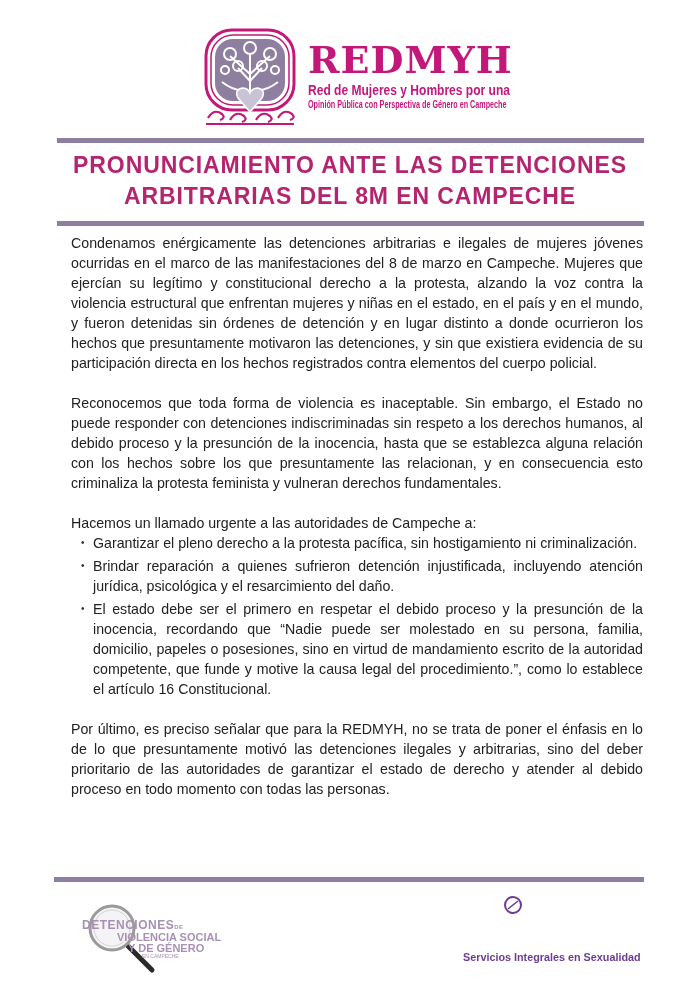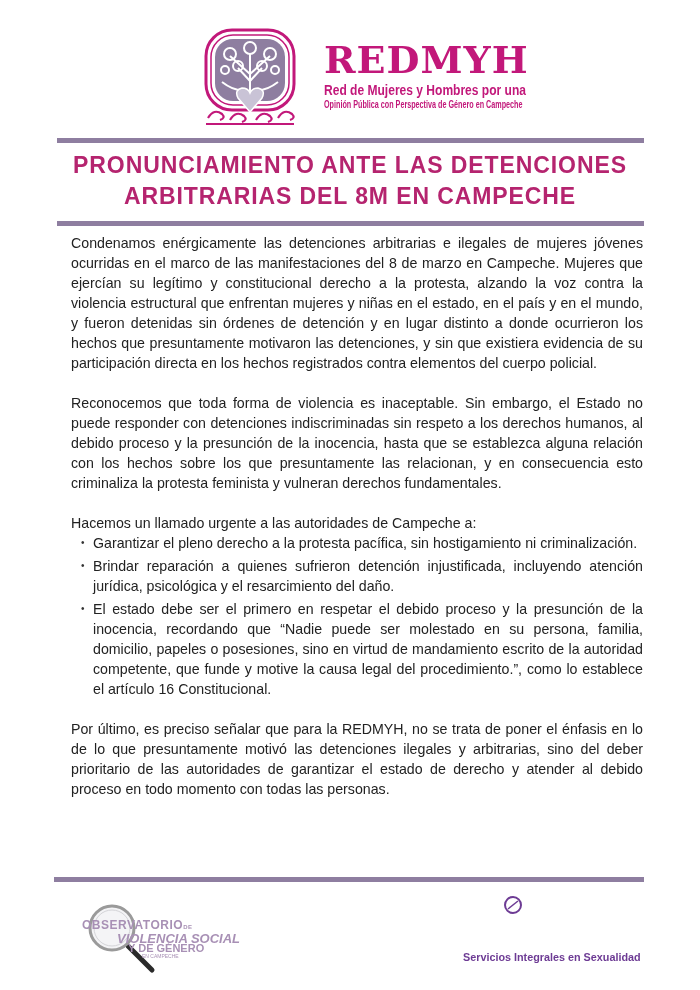--- a/index.html
+++ b/index.html
@@ -1,20 +1,20 @@
 <!DOCTYPE html>
 <html><head>
 <meta charset="utf-8">
 <style>
   html, body { margin: 0; padding: 0; background: #ffffff; }
   body { width: 700px; height: 990px; position: relative; overflow: hidden;
          font-family: "Liberation Sans", sans-serif; color: #1e1e1e; }
   .header { position: absolute; left: 0; top: 0; width: 700px; height: 130px; }
   .emblem { position: absolute; left: 200px; top: 26px; width: 100px; height: 100px; }
-  .brand { position: absolute; left: 324px; top: 40px; }
+  .brand { position: absolute; left: 308px; top: 40px; }
   .brand-name { font-family: "DejaVu Serif", serif; font-weight: bold; font-size: 38px;
                 color: #c2187a; letter-spacing: 1px; line-height: 40px; }
   .brand-sub1 { font-family: "Liberation Sans", sans-serif; font-weight: bold; font-size: 14.5px;
                 color: #c2187a; line-height: 16px; margin-top: 2px; transform: scaleX(0.83); transform-origin: left; white-space: nowrap; }
   .brand-sub2 { font-family: "Liberation Sans", sans-serif; font-weight: bold; font-size: 10px;
                 color: #c2187a; line-height: 13px; transform: scaleX(0.72); transform-origin: left; white-space: nowrap; }
   .rule { position: absolute; left: 57px; width: 587px; height: 5px; background: #8e7ea0; }
   .rule.r1 { top: 138px; }
   .rule.r2 { top: 221px; }
   .rule.r3 { top: 877px; left: 54px; width: 590px; }
@@ -26,21 +26,21 @@
   .body p { margin: 0 0 20px 0; }
   .body p.tight { margin: 0; }
   .body ul { list-style: none; margin: 0 0 20px 0; padding: 0 0 0 22px; }
   .body li { position: relative; margin: 0 0 3px 0; }
   .body li::before { content: "\2022"; position: absolute; left: -12px; top: 0; font-size: 10px; color: #333; }
   .footer-left { position: absolute; left: 82px; top: 900px; width: 120px; height: 75px; }
   .obs-text { position: absolute; font-family: "Liberation Sans", sans-serif; font-weight: bold;
               color: #a890b5; white-space: nowrap; }
   .obs-1 { left: 0px; top: 18px; font-size: 12px; letter-spacing: 0.5px; }
   .obs-1 small { font-size: 6px; }
-  .obs-2 { left: 35px; top: 31px; font-size: 13px; font-style: italic; }
+  .obs-2 { left: 35px; top: 31px; font-size: 11px; }
   .obs-3 { left: 46px; top: 42px; font-size: 11px; }
   .obs-4 { left: 60px; top: 53px; font-size: 5px; font-weight: normal; }
   .footer-right { position: absolute; left: 462px; top: 895px; width: 180px; height: 75px; }
   .sisex-word { position: absolute; left: 0; top: -8px; font-family: "DejaVu Sans", sans-serif; font-weight: bold;
                 font-size: 56px; color: #e5b21f; letter-spacing: -1px; line-height: 60px; }
   .sisex-i { color: #6d3b94; }
   .sisex-sub { position: absolute; left: 1px; top: 56px; font-family: "Liberation Sans", sans-serif; font-weight: bold;
                font-size: 10.8px; color: #6d3b94; white-space: nowrap; text-align: right; }
 </style>
 </head>
@@ -99,21 +99,21 @@
 </div>
 
 <div class="rule r3"></div>
 
 <div class="footer-left">
   <svg width="120" height="75" viewBox="0 0 120 75" style="position:absolute;left:0;top:0;">
     <line x1="46" y1="46" x2="70" y2="70" stroke="#2a2a2a" stroke-width="5" stroke-linecap="round"></line>
     <circle cx="30" cy="28" r="22" fill="#f4f4f6" stroke="#9a9a9a" stroke-width="3"></circle>
     <circle cx="30" cy="28" r="18" fill="none" stroke="#d4d4d8" stroke-width="1"></circle>
   </svg>
-  <div class="obs-text obs-1"><span>OBSERVATORIO</span><small>DE</small></div>
+  <div class="obs-text obs-1"><span>DETENCIONES</span><small>DE</small></div>
   <div class="obs-text obs-2">VIOLENCIA SOCIAL</div>
   <div class="obs-text obs-3">Y DE GÉNERO</div>
   <div class="obs-text obs-4">EN CAMPECHE</div>
 </div>
 
 <div class="footer-right">
   <svg width="20" height="20" viewBox="0 0 20 20" style="position:absolute;left:41px;top:0px;">
     <circle cx="10" cy="10" r="8" fill="#ffffff" stroke="#6d3b94" stroke-width="2"></circle>
     <line x1="5" y1="14" x2="15" y2="6" stroke="#6d3b94" stroke-width="1.5"></line>
   </svg>

